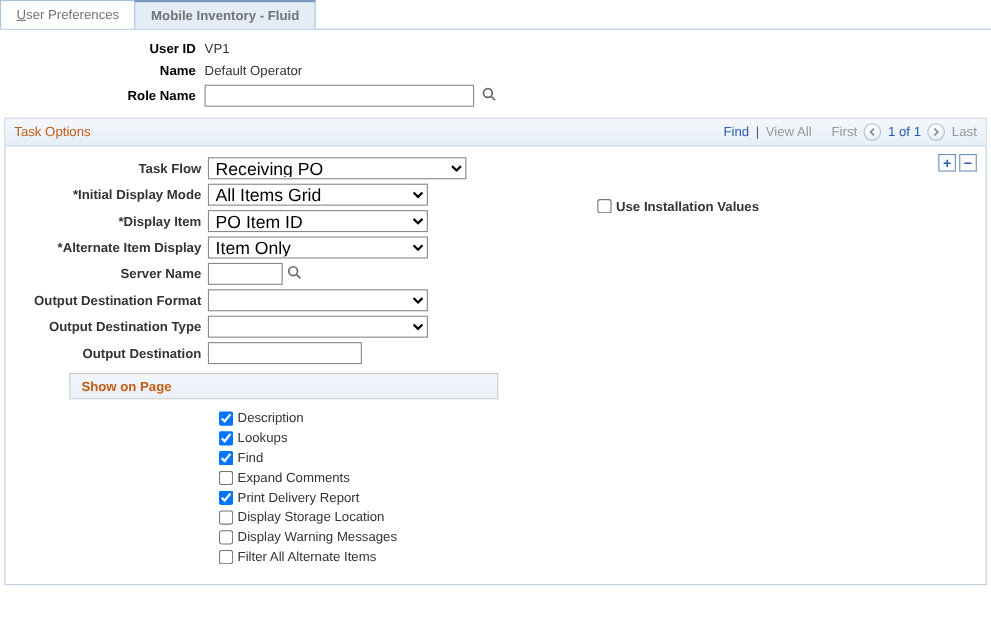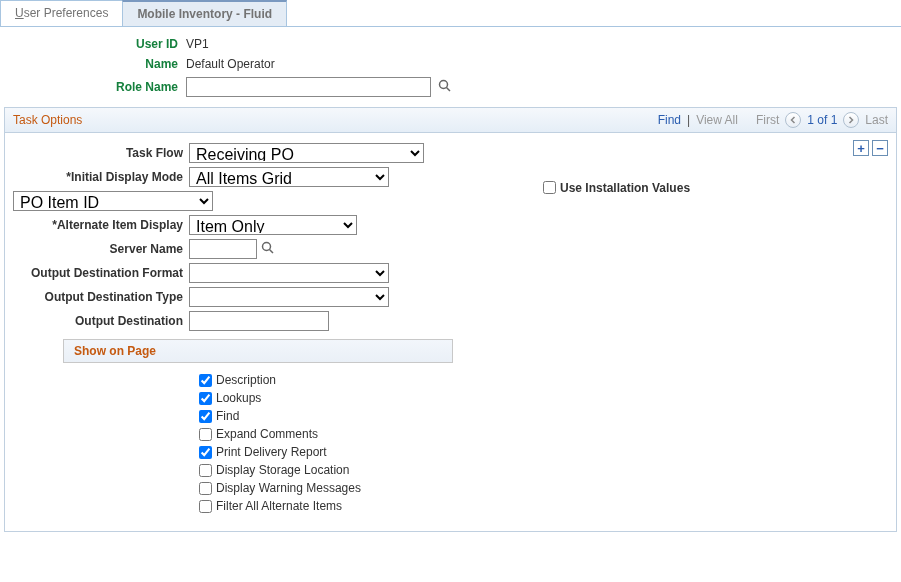--- a/index.html
+++ b/index.html
@@ -7,21 +7,21 @@
     
     .tabs { display: flex; border-bottom: 1px solid #a8c5e0; }
     .tab { padding: 5px 14px; border: 1px solid #a8c5e0; border-bottom: none; background: #f0f4fa; color: #737373; cursor: pointer; margin-right: -1px; }
     .tab.inactive { background: #fff; }
     .tab.active { background: #e4ecf5; font-weight: bold; border-top: 2px solid #7a99c0; }
     .tab .underline { text-decoration: underline; }
     
     .content { padding: 10px 4px; }
     
     .header-row { display: flex; align-items: center; margin-bottom: 6px; }
-    .header-label { width: 180px; text-align: right; padding-right: 6px; font-weight: bold; color: #15803d; }
+    .header-label { width: 180px; text-align: right; padding-right: 6px; font-weight: bold; color: #000000; }
     .header-value { padding-left: 2px; }
     
     input[type="text"] { border: 1px solid #888; padding: 2px 4px; height: 20px; font-size: 12px; }
     select { border: 1px solid #888; padding: 1px 2px; height: 20px; font-size: 16px; background: #fff; }
     
     .lookup-icon { display: inline-block; vertical-align: middle; margin-left: 4px; cursor: pointer; }
     
     .section { border: 1px solid #c0d0e0; margin-top: 10px; position: relative; }
     .section-header { background: linear-gradient(#f5f8fc, #e5eef7); border-bottom: 1px solid #c0d0e0; padding: 4px 8px; display: flex; align-items: center; justify-content: space-between; }
     .section-title { color: #c55a11; font-weight: normal; }
@@ -117,25 +117,26 @@
       <div class="left-col">
         <div class="form-row">
           <div class="form-label bold">Task Flow</div>
           <select style="width:235px"><option>Receiving PO</option></select>
         </div>
         <div class="form-row">
           <div class="form-label bold">*Initial Display Mode</div>
           <select style="width:200px"><option>All Items Grid</option></select>
         </div>
         <div class="form-row">
+          <div class="form-label bold">*Display Item</div>
           <select style="width:200px"><option>PO Item ID</option></select>
         </div>
         <div class="form-row">
           <div class="form-label bold">*Alternate Item Display</div>
-          <select style="width:168px"><option>Item Only</option></select>
+          <select style="width:200px"><option>Item Only</option></select>
         </div>
         <div class="form-row">
           <div class="form-label bold">Server Name</div>
           <input type="text" style="width: 68px;" value="">
           <span class="lookup-icon">
             <svg width="14" height="14" viewBox="0 0 14 14">
                 <circle cx="5.5" cy="5.5" r="4" fill="none" stroke="#666" stroke-width="1.5"></circle>
                 <line x1="8.5" y1="8.5" x2="12" y2="12" stroke="#666" stroke-width="1.5"></line>
               </svg>
           </span>

